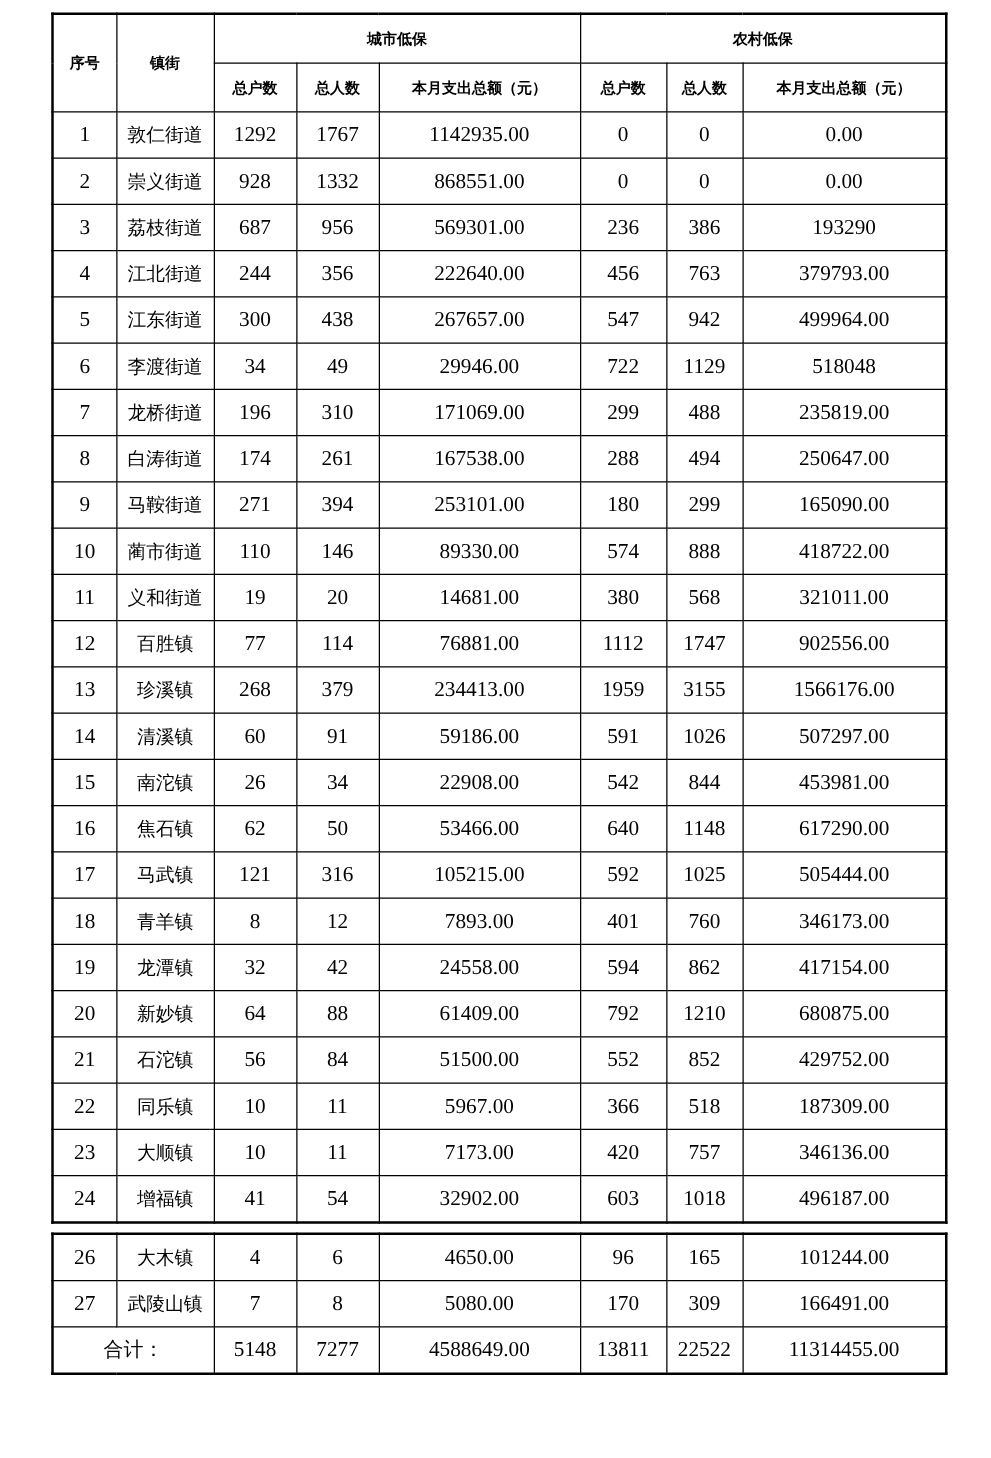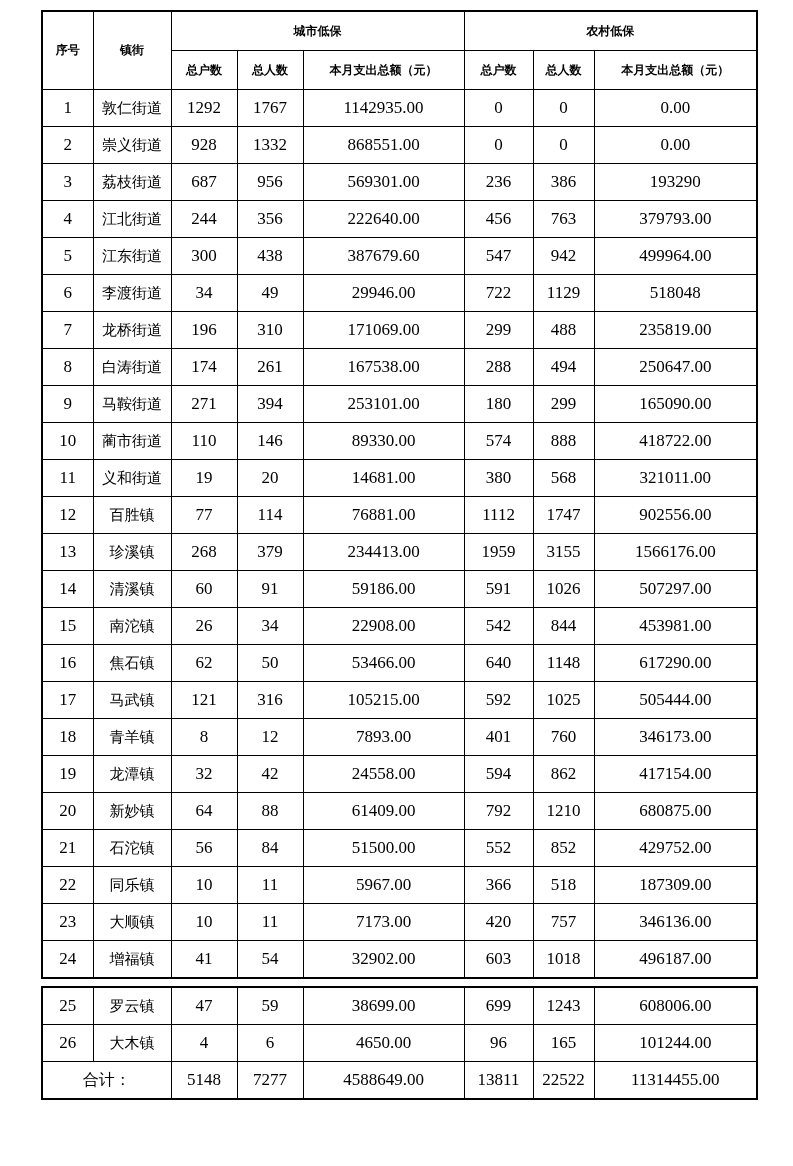--- a/index.html
+++ b/index.html
@@ -135,21 +135,21 @@
           <td>222640.00</td>
           <td>456</td>
           <td>763</td>
           <td>379793.00</td>
         </tr>
         <tr>
           <td>5</td>
           <td class="town">江东街道</td>
           <td>300</td>
           <td>438</td>
-          <td>387679.60</td>
+          <td>267657.00</td>
           <td>547</td>
           <td>942</td>
           <td>499964.00</td>
         </tr>
         <tr>
           <td>6</td>
           <td class="town">李渡街道</td>
           <td>34</td>
           <td>49</td>
           <td>29946.00</td>
@@ -348,38 +348,38 @@
         <col class="c-town">
       <col class="c-uhh">
         <col class="c-uppl">
         <col class="c-uexp">
       <col class="c-rhh">
         <col class="c-rppl">
         <col class="c-rexp">
     </colgroup>
     <tbody id="tbody-second">
         <tr>
-          <td>25</td>
-          <td class="town">罗云镇</td>
-          <td>47</td>
-          <td>59</td>
-          <td>38699.00</td>
-          <td>699</td>
-          <td>1243</td>
-          <td>608006.00</td>
-        </tr>
-        <tr>
           <td>26</td>
           <td class="town">大木镇</td>
           <td>4</td>
           <td>6</td>
           <td>4650.00</td>
           <td>96</td>
           <td>165</td>
           <td>101244.00</td>
+        </tr>
+        <tr>
+          <td>27</td>
+          <td class="town">武陵山镇</td>
+          <td>7</td>
+          <td>8</td>
+          <td>5080.00</td>
+          <td>170</td>
+          <td>309</td>
+          <td>166491.00</td>
         </tr>
       </tbody>
     <tbody>
       <tr>
         <td colspan="2" class="total-label">合计：</td>
         <td>5148</td>
         <td>7277</td>
         <td>4588649.00</td>
         <td>13811</td>
         <td>22522</td>

